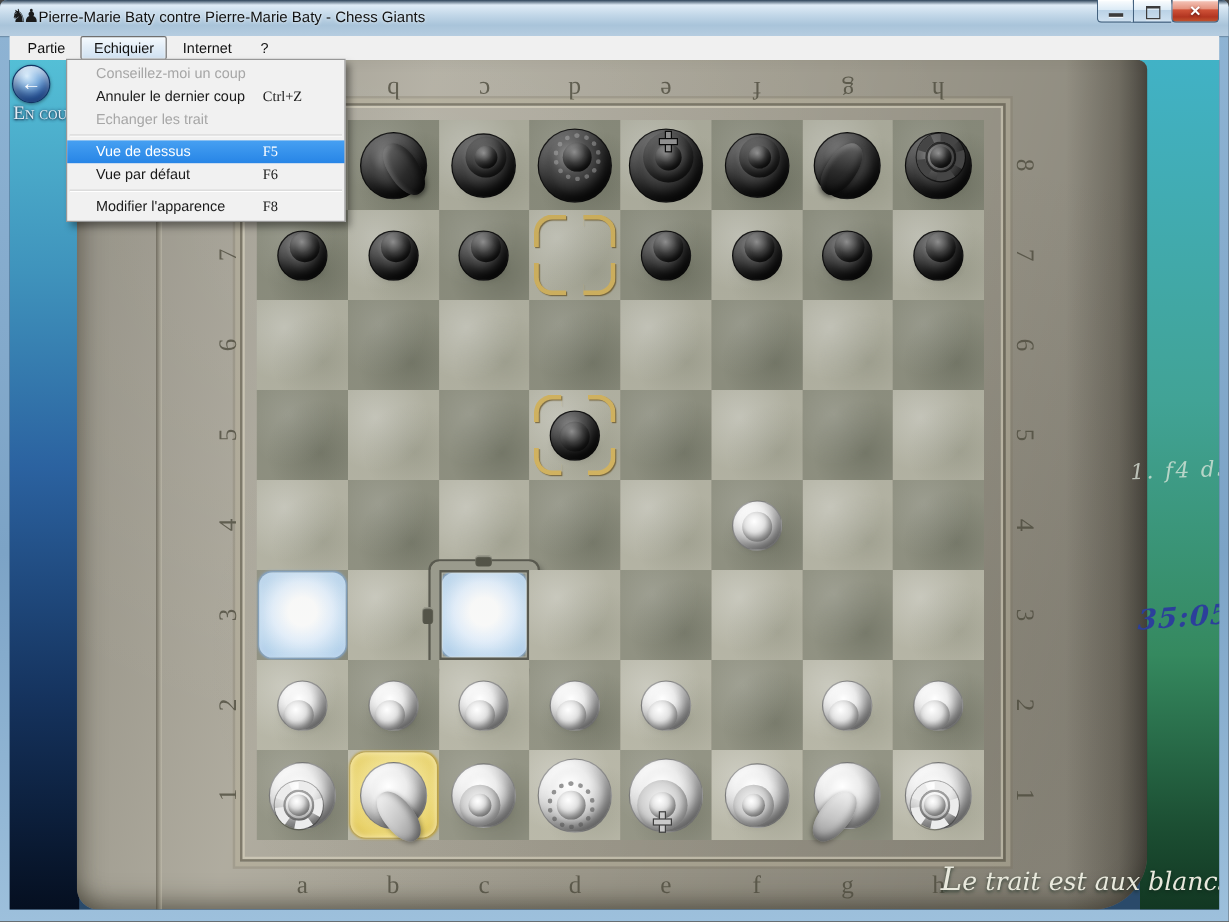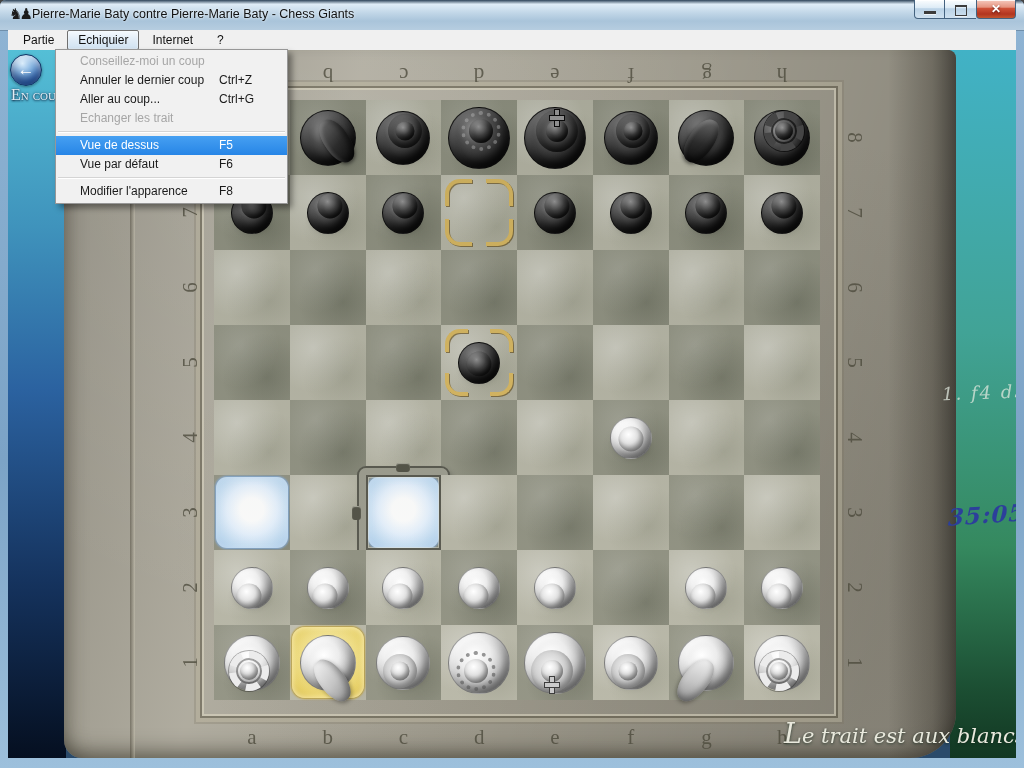--- a/index.html
+++ b/index.html
@@ -155,21 +155,21 @@
   .clock{position:absolute;left:940px;top:451px;font-family:"DejaVu Serif",serif;font-style:italic;font-weight:bold;
      font-size:23px;color:#2c3f9b;transform:rotate(-4deg) skewX(-6deg);letter-spacing:1px;}
   .turn-msg{position:absolute;left:776px;top:668px;width:236px;font-family:"DejaVu Serif",serif;font-style:italic;
      font-size:21px;color:#e9e9dd;text-shadow:0 1px 3px rgba(16,36,26,.75);white-space:nowrap;}
   .turn-msg::first-letter{font-size:27px;}
   
   .menu-panel{position:absolute;left:55px;top:49px;width:233px;background:#f1f1f1;border:1px solid #979797;
      box-shadow:4px 4px 6px rgba(0,0,0,.4);padding:2px 0;z-index:500;font-size:12px;box-sizing:border-box;}
   .menu-item{display:flex;height:19px;line-height:19px;padding:0 10px 0 24px;color:#1a1a1a;}
   .menu-item .mi-label{flex:1;white-space:nowrap;}
-  .menu-item .mi-shortcut{width:58px;text-align:left;}
+  .menu-item .mi-shortcut{width:58px;text-align:left;font-family:Liberation Serif, serif;}
   .menu-item.disabled{color:#a6a6a6;}
   .menu-item.highlighted{background:linear-gradient(#46a0f2,#2785e6);color:#fff;}
   .menu-sep{height:1px;background:#d4d4d4;border-bottom:1px solid #fff;margin:3px 2px;}
 </style>
 </head>
 <body>
 
 <div id="window">
 
   <div class="titlebar">
@@ -510,24 +510,20 @@
 
   <div class="menu-panel">
       <div class="menu-item disabled">
         <span class="mi-label">Conseillez-moi un coup</span>
         <span class="mi-shortcut"></span>
       </div>
       <div class="menu-item normal">
         <span class="mi-label">Annuler le dernier coup</span>
         <span class="mi-shortcut">Ctrl+Z</span>
       </div>
-      <div class="menu-item normal">
-        <span class="mi-label">Aller au coup...</span>
-        <span class="mi-shortcut">Ctrl+G</span>
-      </div>
       <div class="menu-item disabled">
         <span class="mi-label">Echanger les trait</span>
         <span class="mi-shortcut"></span>
       </div>
       <div class="menu-sep"></div>
       <div class="menu-item highlighted">
         <span class="mi-label">Vue de dessus</span>
         <span class="mi-shortcut">F5</span>
       </div>
       <div class="menu-item normal">

